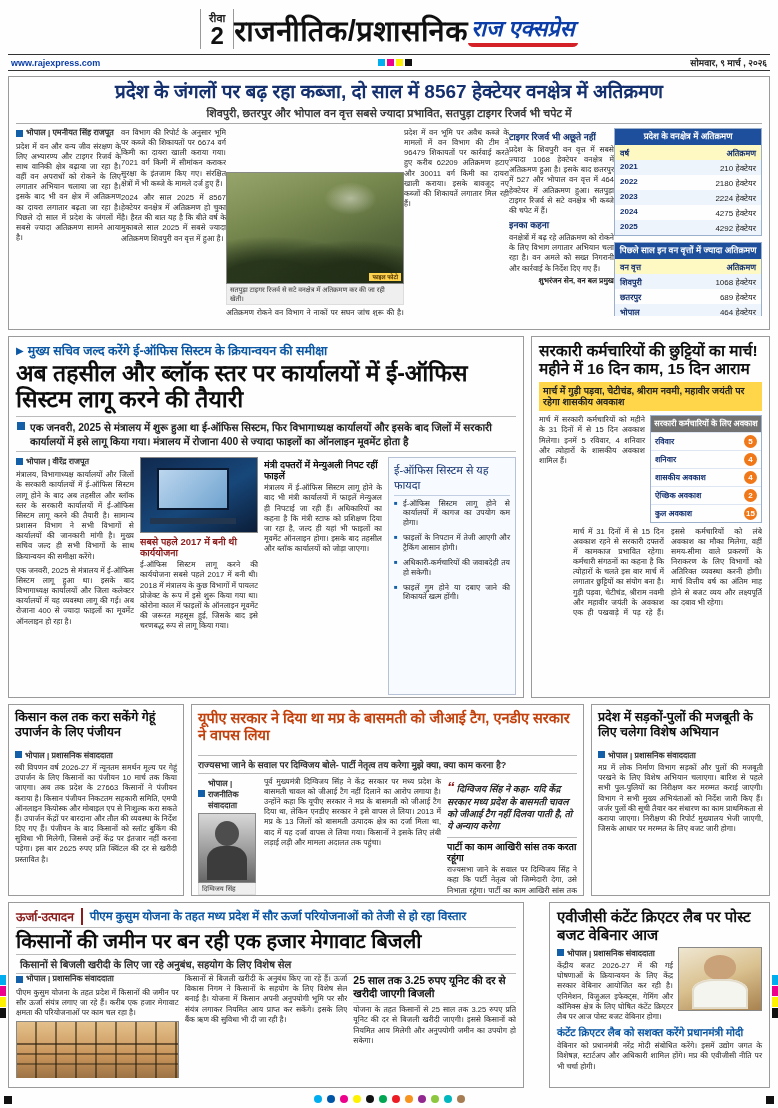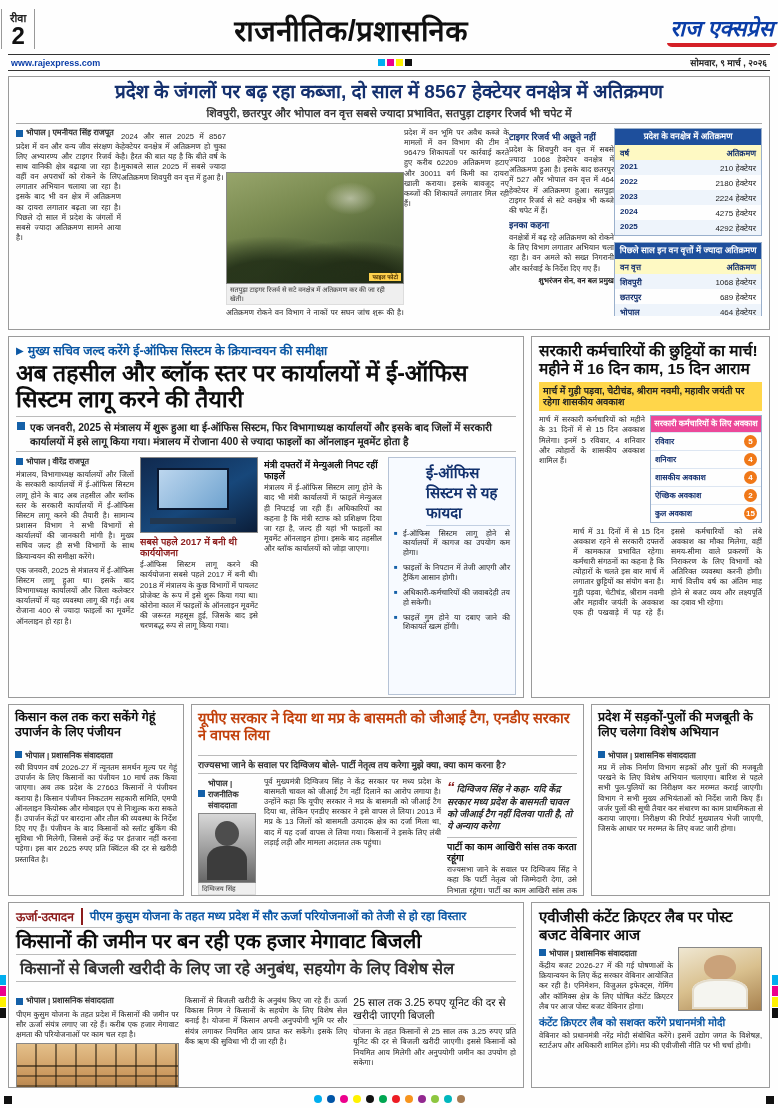--- a/index.html
+++ b/index.html
@@ -6,21 +6,21 @@
   * { margin:0; padding:0; box-sizing:border-box; }
   html,body { background:#e9e9e9; }
   .page {
     width:778px; height:1108px; margin:0 auto; background:#fefefe;
     font-family:"Liberation Sans","DejaVu Sans",sans-serif; color:#1a1a1a;
     position:relative; overflow:hidden; padding:6px 0 0 0;
   }
   p { text-align:justify; }
 
   
-  .masthead { margin:0 1px; height:46px; display:flex; align-items:center; justify-content:space-between; }
+  .masthead { margin:0 14px; height:46px; display:flex; align-items:center; justify-content:center; }
   .edition { text-align:center; padding:1px 8px; border-left:1px solid #999; border-right:1px solid #999; }
   .ed-name { font-size:11px; font-weight:bold; color:#222; }
   .ed-num  { font-size:24px; font-weight:bold; line-height:0.95; color:#111; }
   .section-title { font-size:29px; font-weight:bold; color:#101010; letter-spacing:0.5px; }
   .brand { text-align:center; }
   .brand-text { font-size:22px; font-weight:bold; font-style:italic; color:#0b3ea8; }
   .brand-swoosh { height:4px; width:110px; margin:1px auto 0; background:#d42027; border-radius:0 0 8px 8px / 0 0 6px 6px; }
 
   .datebar {
     margin:2px 8px 0; border-top:1.5px solid #333; border-bottom:1.5px solid #333;
@@ -73,32 +73,32 @@
   .standfirst { font-size:10.3px; font-weight:bold; color:#222; padding:3px 1px; border-top:1px solid #bbb; border-bottom:1px solid #bbb; display:flex; gap:5px; }
   .standfirst .sq { flex:0 0 auto; width:8px; height:8px; background:#1460a8; margin-top:2px; }
   .eo-body { display:flex; gap:6px; margin-top:5px; height:238px; overflow:hidden; }
   .eo-body .col { flex:1; overflow:hidden; }
   .laptop { height:76px; background:linear-gradient(150deg,#10294e,#17477a 55%,#0b1d38); margin-bottom:3px; }
   .laptop::before { content:""; position:absolute; left:14%; top:14%; width:58%; height:52%; background:linear-gradient(135deg,#bcd6ee,#6fa3cf); border:2px solid #0a1830; }
   .laptop::after { content:""; position:absolute; left:8%; bottom:10%; width:74%; height:8%; background:#22374f; }
   .maroon-hl { font-size:9.5px; font-weight:bold; color:#8b1b1b; margin:2px 0; line-height:1.2; }
   .bold-hl { font-size:9.5px; font-weight:bold; color:#111; margin:2px 0; line-height:1.2; }
   .benefit-box { flex:0 0 128px; border:1px solid #b6c3d6; background:#f7faff; padding:4px 5px; overflow:hidden; }
-  .benefit-title { font-size:15px; font-weight:bold; color:#12316e; border-bottom:1px solid #c2cfe2; padding-bottom:3px; margin-bottom:3px;margin-left:32px; }
+  .benefit-title { font-size:11px; font-weight:normal; color:#12316e; border-bottom:1px solid #c2cfe2; padding-bottom:3px; margin-bottom:3px; }
   .benefit-box ul { list-style:none; }
   .benefit-box li { font-size:7.6px; line-height:1.3; margin-bottom:5px; padding-left:9px; position:relative; text-align:justify; }
   .benefit-box li::before { content:"■"; color:#1460a8; font-size:6px; position:absolute; left:0; top:1px; }
 
   .holidays { flex:1; border:1px solid #9a9a9a; padding:5px 7px; overflow:hidden; }
   .hol-hl { font-size:15.5px; font-weight:bold; color:#101010; line-height:1.18; margin-bottom:3px; }
   .yellow-sub { background:#ffd64a; font-size:9.5px; font-weight:bold; color:#222; padding:3px 4px; margin-bottom:4px; line-height:1.25; }
   .hol-top { display:flex; gap:5px; }
   .hol-left { flex:1; }
   .hol-table { flex:0 0 112px; border:1px solid #9ab0cc; }
-  .ht-title { background:#ec4899; color:#fff; font-size:8px; font-weight:bold; text-align:center; padding:3px 2px; line-height:1.15; }
+  .ht-title { background:#737373; color:#fff; font-size:8px; font-weight:bold; text-align:center; padding:3px 2px; line-height:1.15; }
   .ht-row { display:flex; justify-content:space-between; align-items:center; font-size:7.8px; padding:2px 4px; border-top:1px solid #dde6f2; }
   .ht-row .lbl { color:#14306e; font-weight:bold; }
   .num { display:inline-flex; width:13px; height:13px; border-radius:50%; background:#f07818; color:#fff; font-size:8px; font-weight:bold; align-items:center; justify-content:center; }
   .hol-bottom { margin-top:4px; column-count:2; column-gap:7px; height:148px; overflow:hidden;margin-left:34px; }
 
   
   .row3 { margin:6px 8px 0; display:flex; gap:7px; height:192px; }
   .row3 section { border:1px solid #9a9a9a; padding:5px 6px; overflow:hidden; }
   .wheat { flex:0 0 176px; }
   .sm-hl { font-size:12.5px; font-weight:bold; color:#101010; line-height:1.2; margin-bottom:9px; }
@@ -109,35 +109,35 @@
   .portrait-wrap { flex:0 0 60px; }
   .portrait { height:70px; width:58px; background:linear-gradient(180deg,#d8d8d8,#9a9a9a 55%,#666); }
   .portrait::before { content:""; position:absolute; left:28%; top:10%; width:44%; height:38%; border-radius:50%; background:#4d4d4d; }
   .portrait::after { content:""; position:absolute; left:14%; top:48%; width:72%; height:50%; border-radius:40% 40% 0 0; background:#3c3c3c; }
   .quote-col { flex:0 0 130px; }
   .quote { font-size:9.3px; font-weight:bold; font-style:italic; color:#2c2c2c; line-height:1.3; border-bottom:1px solid #bbb; padding-bottom:4px; margin-bottom:3px; }
   .quote::before { content:"\201C"; color:#8b1b1b; font-size:15px; margin-right:2px; }
   .roads { flex:0 0 179px; }
 
   
-  .bottomband { margin:6px 8px 0; display:flex; gap:7px; height:186px; }
+  .bottomband { margin:6px 8px 0; display:flex; gap:25px; height:186px; }
   .bottomband section { border:1px solid #9a9a9a; padding:5px 7px; overflow:hidden; }
   .energy { flex:0 0 516px; }
   .en-band { display:flex; align-items:center; gap:7px; border-bottom:1px solid #bbb; padding-bottom:2px; margin-bottom:2px; }
   .en-kicker { font-size:12px; font-weight:bold; color:#8b1b1b; border-right:2px solid #8b1b1b; padding-right:7px; white-space:nowrap; }
   .en-bandtxt { font-size:11.5px; font-weight:bold; color:#0b57a4; line-height:1.15; }
   .en-hl { font-size:20px; font-weight:bold; color:#0d0d0d; line-height:1.1; margin:2px 0; }
-  .en-sub { font-size:16px; font-weight:bold; color:#333; border-top:1px solid #bbb; border-bottom:1px solid #bbb; padding:2px 4px; margin-bottom:14px; }
+  .en-sub { font-size:10px; font-weight:bold; color:#333; border-top:1px solid #bbb; border-bottom:1px solid #bbb; padding:2px 4px; margin-bottom:0; }
   .en-body { display:flex; gap:6px; height:104px; overflow:hidden; }
   .en-body .col { flex:1; overflow:hidden; }
   .towers { height:70px; background:linear-gradient(180deg,#e4c08a,#c8945a 50%,#86623a); margin-top:3px; }
   .towers::before { content:""; position:absolute; inset:0;
     background:repeating-linear-gradient(90deg, transparent 0 18px, rgba(40,30,15,.55) 18px 20px); }
   .towers::after { content:""; position:absolute; left:0; right:0; top:30%; height:2px; background:rgba(40,30,15,.6); box-shadow:0 10px 0 rgba(40,30,15,.5), 0 20px 0 rgba(40,30,15,.45); }
-  .price-hl { font-size:10.5px; font-weight:normal; color:#101010; line-height:1.25; border-bottom:1px solid #ccc; padding-bottom:2px; margin-bottom:2px; }
+  .price-hl { font-size:10.5px; font-weight:bold; color:#101010; line-height:1.25; border-bottom:1px solid #ccc; padding-bottom:2px; margin-bottom:2px; }
 
   .webinar { flex:1; }
   .web-hl { font-size:15px; font-weight:bold; color:#101010; line-height:1.2; margin-bottom:3px; }
   .web-body { display:flex; gap:5px; }
   .web-text { flex:1; }
   .modi { flex:0 0 84px; height:64px; background:linear-gradient(160deg,#efe7d2,#d9c08e 50%,#a8824f); }
   .modi::before { content:""; position:absolute; left:30%; top:12%; width:40%; height:40%; border-radius:50%; background:#caa27a; }
   .modi::after { content:""; position:absolute; left:16%; top:50%; width:68%; height:48%; border-radius:40% 40% 0 0; background:#f5f5f0; box-shadow:inset 0 0 0 2px #e4dccb; }
   .blue-hl { font-size:10.5px; font-weight:bold; color:#0b57a4; line-height:1.25; margin:4px 0 2px; }
 
@@ -183,20 +183,21 @@
     <div class="lead-sub">शिवपुरी, छतरपुर और भोपाल वन वृत्त सबसे ज्यादा प्रभावित, सतपुड़ा टाइगर रिजर्व भी चपेट में</div>
     <div class="lead-body">
       <div class="col body-txt">
         <div class="byline">
           <span class="by-ico"></span>
           <span>भोपाल | एमनीयत सिंह राजपूत</span>
         </div>
         <p>प्रदेश में वन और वन्य जीव संरक्षण के लिए अभ्यारण्य और टाइगर रिजर्व के साथ वानिकी क्षेत्र बढ़ाया जा रहा है। वहीं वन अपराधों को रोकने के लिए लगातार अभियान चलाया जा रहा है। इसके बाद भी वन क्षेत्र में अतिक्रमण का दायरा लगातार बढ़ता जा रहा है। पिछले दो साल में प्रदेश के जंगलों में सबसे ज्यादा अतिक्रमण सामने आया है।</p>
       </div>
       <div class="col body-txt">
+        <p>वन विभाग की रिपोर्ट के अनुसार भूमि पर कब्जे की शिकायतों पर 6674 वर्ग किमी का दायरा खाली कराया गया। 7021 वर्ग किमी में सीमांकन कराकर सुरक्षा के इंतजाम किए गए। संरक्षित क्षेत्रों में भी कब्जे के मामले दर्ज हुए हैं।</p>
         <p style="margin-top:4px">2024 और साल 2025 में 8567 हेक्टेयर वनक्षेत्र में अतिक्रमण हो चुका है। हैरत की बात यह है कि बीते वर्ष के मुकाबले साल 2025 में सबसे ज्यादा अतिक्रमण शिवपुरी वन वृत्त में हुआ है।</p>
       </div>
       <div class="photo-col">
         <div class="photo forest">
           <span class="photo-tag">फाइल फोटो</span>
         </div>
         <div class="caption">सतपुड़ा टाइगर रिजर्व से सटे वनक्षेत्र में अतिक्रमण कर की जा रही खेती।</div>
         <p class="body-txt" style="margin-top:3px">अतिक्रमण रोकने वन विभाग ने नाकों पर सघन जांच शुरू की है। वनक्षेत्रों में गश्त बढ़ाने के साथ ड्रोन से निगरानी कराई जा रही है। कब्जा हटाने की कार्रवाई में स्थानीय अमले की मदद ली जा रही है।</p>
       </div>
       <div class="col body-txt">

